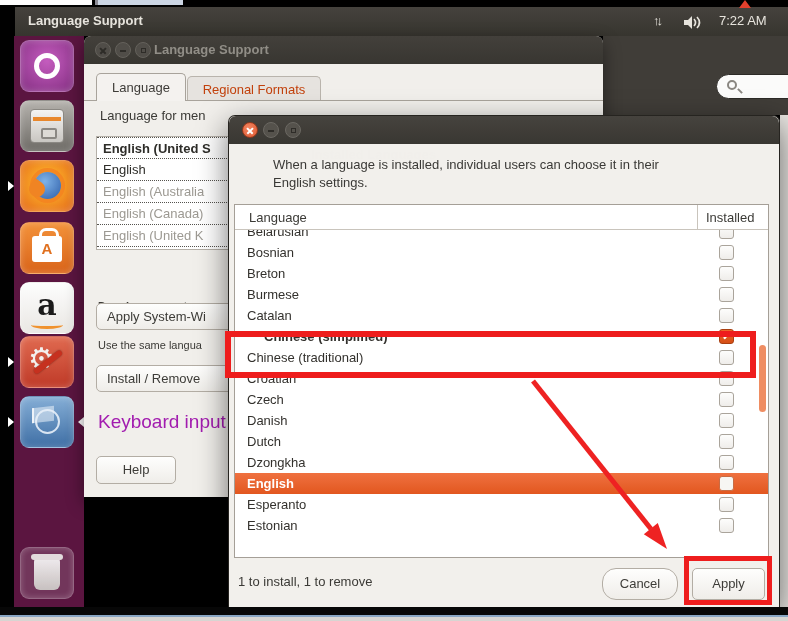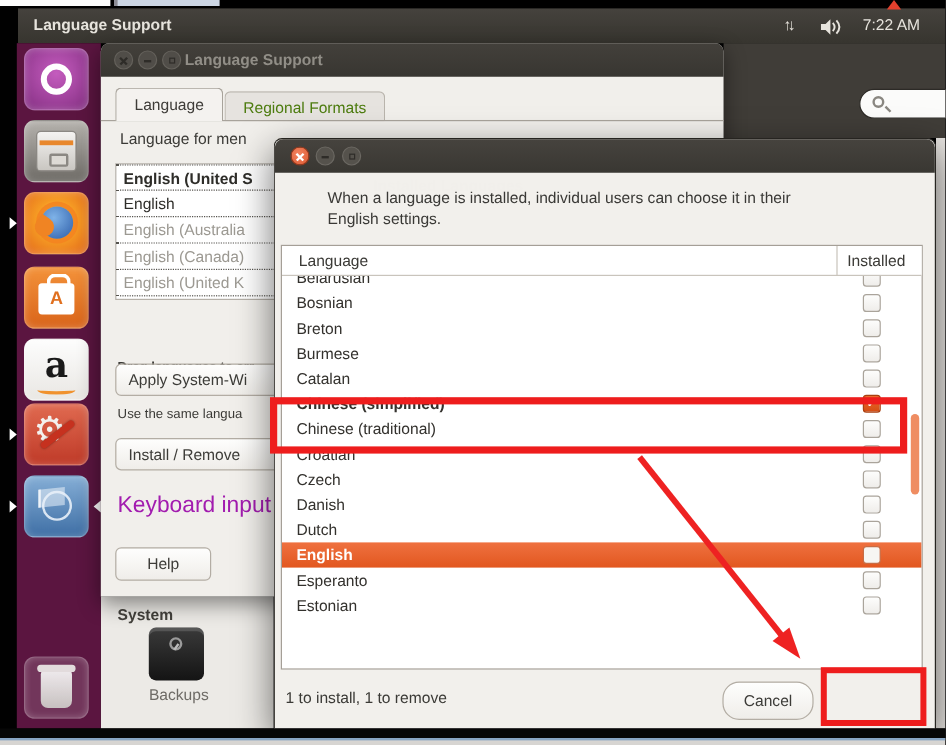--- a/index.html
+++ b/index.html
@@ -73,21 +73,21 @@
   .wbtn .mx { position:absolute; left:4.5px; top:4.5px; width:5px; height:5px; border:1.6px solid #2e2c28; }
   .wtitle { position:absolute; top:6px; font-size:13px; font-weight:bold; }
 
   
   .ls-window { position:absolute; left:84px; top:36px; width:519px; height:461px; background:#f1efeb; z-index:4; box-shadow:0 6px 18px rgba(0,0,0,.45); border-radius:7px 7px 0 0; }
   .ls-window .titlebar { background:linear-gradient(#43403b,#383631); }
   .ls-window .wbtn { background:#504d48; border:1px solid #64615b; }
   .ls-window .wtitle { left:70px; color:#918e87; }
   .tab { position:absolute; top:37px; height:28px; font-size:13px; color:#3e3c38; text-align:center; line-height:28px; }
   .tab.active { left:12px; width:90px; background:#f4f2ef; border:1px solid #a8a39b; border-bottom:none; border-radius:5px 5px 0 0; z-index:2; }
-  .tab.inactive { left:103px; width:134px; background:#e6e3df; border:1px solid #b9b4ac; border-bottom:none; border-radius:5px 5px 0 0; top:40px; height:25px; line-height:25px; color:#4d7c0f; }
+  .tab.inactive { left:103px; width:134px; background:#e6e3df; border:1px solid #b9b4ac; border-bottom:none; border-radius:5px 5px 0 0; top:40px; height:25px; line-height:25px; color:#c2410c; }
   .nbline { position:absolute; left:0; right:0; top:64px; border-top:1px solid #a8a39b; }
   .ls-label1 { position:absolute; left:16px; top:72px; font-size:13px; color:#3b3a36; }
   .ls-list { position:absolute; left:12px; top:100px; width:492px; height:114px; background:#fff; border:1px solid #b5b0a8; }
   .lsrow { height:22px; line-height:22px; font-size:13px; padding-left:6px; border-bottom:1px dotted #55534e; color:#2e2d29; }
   .lsrow:first-child { border-top:1px dotted #55534e; }
   .lsrow.bold { font-weight:bold; }
   .lsrow.dim { color:#9c9992; }
   .ls-note-b { position:absolute; left:14px; top:264px; font-size:11px; font-weight:bold; color:#3b3a36; }
   .ls-note { position:absolute; left:14px; top:277px; font-size:11px; color:#3b3a36; }
   .btn { background:linear-gradient(#fefefd,#efede9); border:1px solid #b3ada4; border-radius:5px; font-size:13px; color:#3d3c38; text-align:center; }
@@ -106,21 +106,21 @@
   .dialog .wtitle { left:82px; color:#f1efeb;margin-top:25px; }
   .dlg-desc { position:absolute; left:44px; top:40px; font-size:13px; color:#3a3936; line-height:18px; }
   .dlg-list { position:absolute; left:5px; top:88px; width:535px; height:354px; background:#fff; border:1px solid #a59f97; }
   .dlg-head { position:absolute; left:0; right:0; top:0; height:25px; background:#fff; border-bottom:1px solid #c9c4bc; }
   .dlg-head .h1 { position:absolute; left:14px; top:0; line-height:25px; font-size:13px; color:#3b3a36; }
   .dlg-head .h2 { position:absolute; left:462px; right:0; top:0; line-height:25px; font-size:13px; color:#3b3a36; border-left:1px solid #c9c4bc; padding-left:8px; }
   .rows-viewport { position:absolute; left:0; right:0; top:25px; bottom:0; overflow:hidden; }
   .rowstack { position:relative; top:-9px; }
   .lrow { position:relative; height:21px; line-height:21px; font-size:13px; color:#33312d; }
   .lrow .lrow-label { padding-left:12px; }
-  .lrow.b { font-weight:bold; }
+  .lrow.b { font-weight:bold;margin-left:17px; }
   .lrow.sel { background:linear-gradient(#ef7140,#e2571f); }
   .lrow.sel .lrow-label { color:#fff; font-weight:bold; }
   .cb { position:absolute; right:34px; top:3px; width:15px; height:15px; background:linear-gradient(#fdfdfc,#efedea); border:1px solid #aaa49b; border-radius:3px; font-size:11px; line-height:13px; text-align:center; color:#fff; }
   .cb.on { background:linear-gradient(#ec6b2c,#d54e15); border:1px solid #a93f10; }
   .lrow.sel .cb { background:#f7f6f3; border-color:#c86c44; }
   .scroll-thumb { position:absolute; left:524px; top:140px; width:7px; height:67px; background:#ef8d62; border-radius:4px; }
   .dlg-status { position:absolute; left:9px; top:458px; font-size:13px; color:#3b3a36; }
   .dlg-cancel { position:absolute; left:373px; top:452px; width:76px; height:32px; line-height:30px;border-radius:14px; }
   .dlg-apply { position:absolute; left:463px; top:452px; width:73px; height:32px; line-height:30px; }
 
@@ -188,27 +188,20 @@
         <div class="bin"></div>
       </div>
   </div>
 
   <div class="ss-header">
     <div class="ss-search">
         <div class="mag"></div>
       </div>
   </div>
   <div class="ss-right"></div>
-  <div class="ss-bottom">
-    <span class="sysname">System</span>
-    <div class="safe">
-        <div class="dial"></div>
-      </div>
-    <div class="backups-lbl">Backups</div>
-  </div>
 
   <div class="ls-window">
     <div class="titlebar">
       <div class="wbtn" style="left:11px">
           <div class="x1"></div>
           <div class="x2"></div>
         </div>
       <div class="wbtn" style="left:31px">
           <div class="mn"></div>
         </div>
@@ -266,29 +259,31 @@
             <div class="lrow"><span class="lrow-label">Bosnian</span><span class="cb"></span></div>
             <div class="lrow"><span class="lrow-label">Breton</span><span class="cb"></span></div>
             <div class="lrow"><span class="lrow-label">Burmese</span><span class="cb"></span></div>
             <div class="lrow"><span class="lrow-label">Catalan</span><span class="cb"></span></div>
             <div class="lrow b"><span class="lrow-label">Chinese (simplified)</span><span class="cb on">✓</span></div>
             <div class="lrow"><span class="lrow-label">Chinese (traditional)</span><span class="cb"></span></div>
             <div class="lrow"><span class="lrow-label">Croatian</span><span class="cb"></span></div>
             <div class="lrow"><span class="lrow-label">Czech</span><span class="cb"></span></div>
             <div class="lrow"><span class="lrow-label">Danish</span><span class="cb"></span></div>
             <div class="lrow"><span class="lrow-label">Dutch</span><span class="cb"></span></div>
+            <div class="lrow"><span class="lrow-label">Dzongkha</span><span class="cb"></span></div>
             <div class="lrow sel"><span class="lrow-label">English</span><span class="cb"></span></div>
             <div class="lrow"><span class="lrow-label">Esperanto</span><span class="cb"></span></div>
             <div class="lrow"><span class="lrow-label">Estonian</span><span class="cb"></span></div>
           </div>
       </div>
       <div class="scroll-thumb"></div>
     </div>
     <div class="dlg-status">1 to install, 1 to remove</div>
     <div class="btn dlg-cancel">Cancel</div>
+    <div class="btn dlg-apply">Apply</div>
   </div>
 
   <div class="bottom-black"></div>
   <div class="bottom-light"></div>
 
   <div class="strip-white"></div>
   <div class="strip-blue"></div>
   <div class="strip-redtip"></div>
 
   <div class="anno-box anno-chinese"></div>

